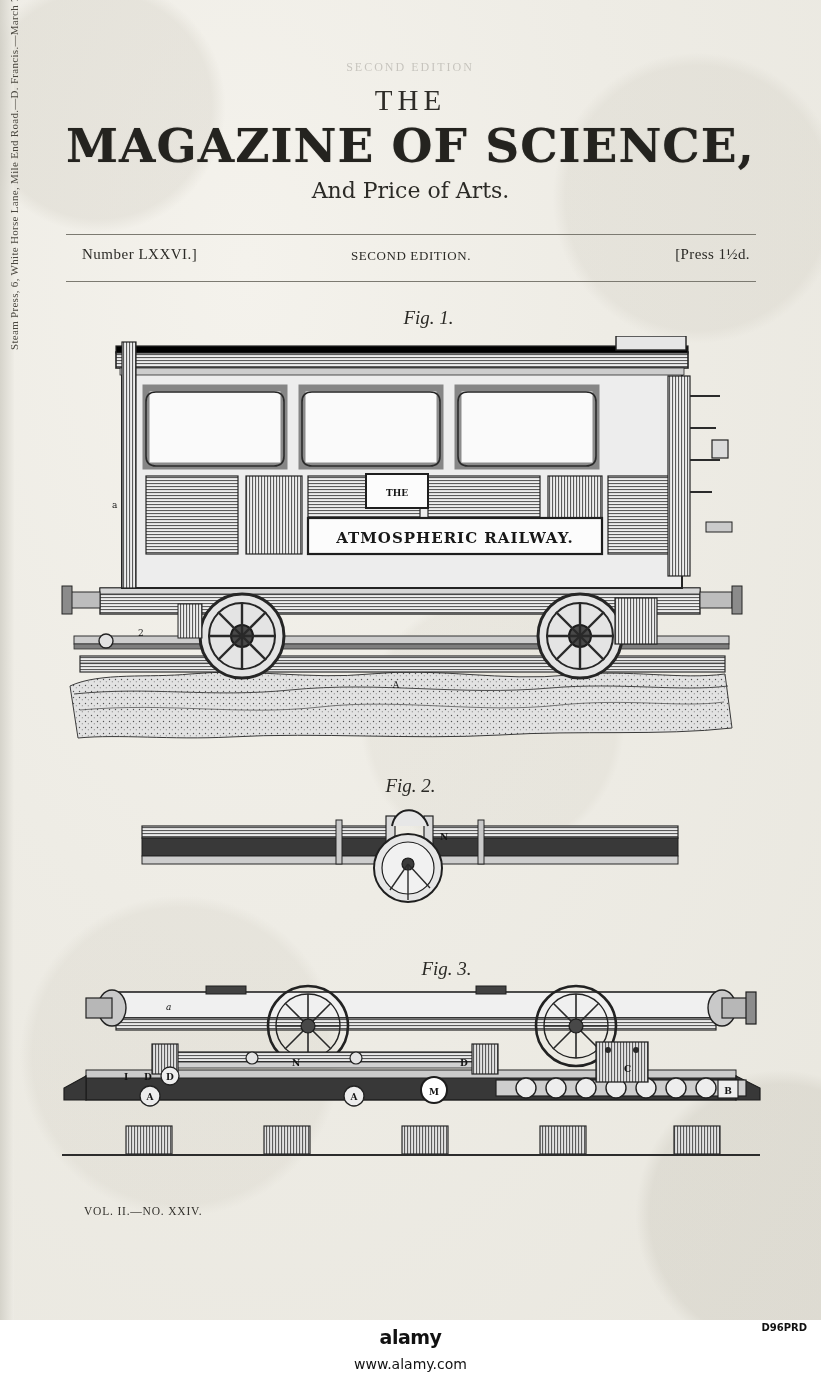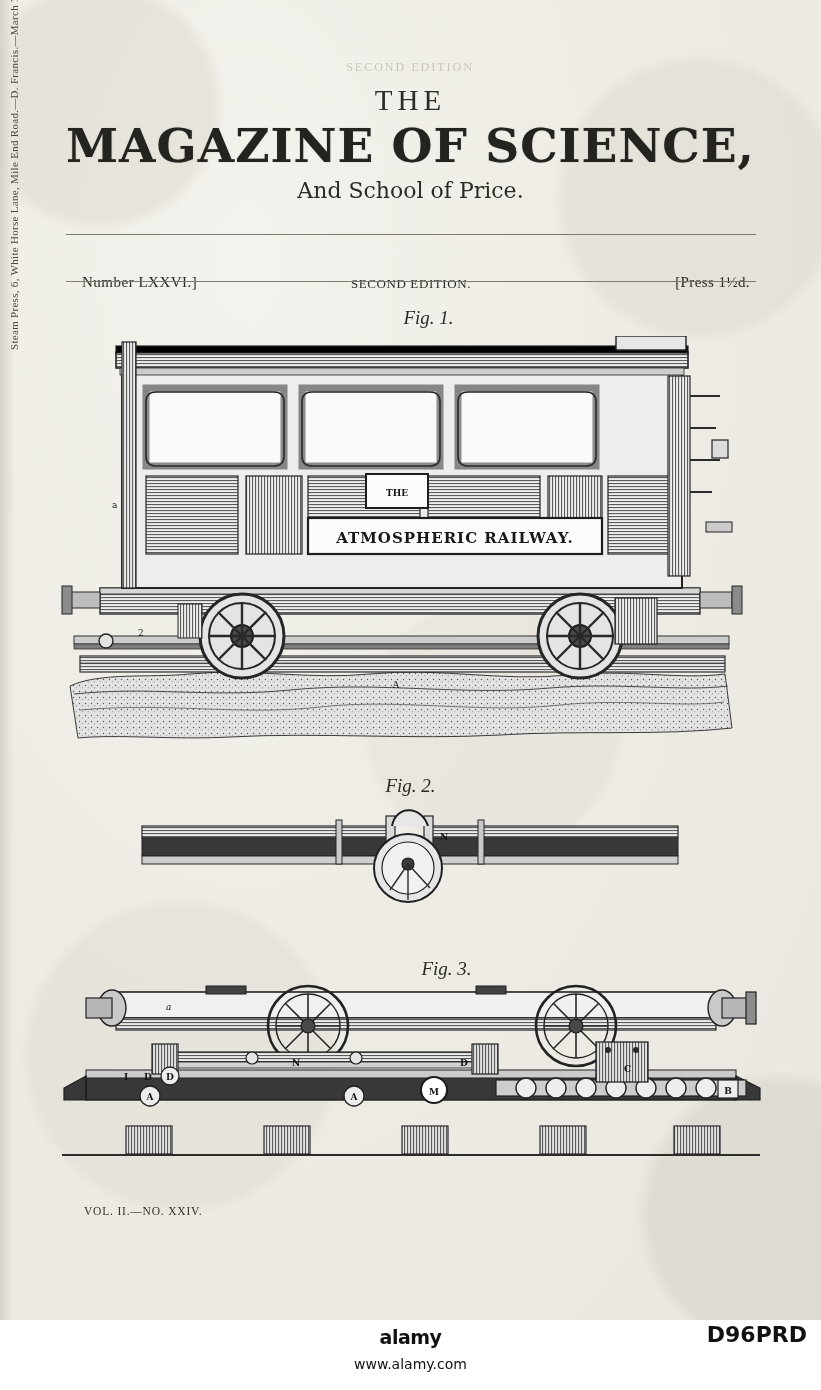--- a/index.html
+++ b/index.html
@@ -64,21 +64,20 @@
   .rule{
     position:absolute;left:66px;width:690px;height:0;
     border-top:1px solid #7c7a71;
   }
   .rule.r1{top:234px;}
   .rule.r2{top:281px;}
   .issuebar{
     position:absolute;left:66px;top:246px;width:690px;height:24px;
     color:#2c2b27;font-size:15px;
     font-family:"Liberation Serif", serif;
-    margin-top:28px;
   }
   .issuebar .num{position:absolute;left:16px;top:0;letter-spacing:.5px;}
   .issuebar .ed{position:absolute;left:0;top:2px;width:690px;text-align:center;font-size:13px;letter-spacing:.6px;}
   .issuebar .price{position:absolute;right:6px;top:0;letter-spacing:.4px;}
   
   .imprint{
     position:absolute;left:8px;top:350px;
     width:420px;
     transform:rotate(-90deg);
     transform-origin:0 0;
@@ -110,21 +109,21 @@
   .fbar{
     position:absolute;left:0;top:1322px;width:821px;height:30px;
     display:flex;align-items:center;justify-content:center;gap:6px;
   }
   .alamy-logo{
     display:inline-block;font-family:"DejaVu Sans", sans-serif;
     font-size:19px;font-weight:bold;color:#111;letter-spacing:-.5px;
   }
   .fcode{
     position:absolute;right:14px;top:1322px;
-    font-family:"DejaVu Sans", sans-serif;font-size:22px;font-weight:bold;color:#111;
+    font-family:"DejaVu Sans", sans-serif;font-size:10px;font-weight:bold;color:#111;
   }
   .furl{
     position:absolute;left:0;top:1356px;width:821px;text-align:center;
     font-family:"DejaVu Sans", sans-serif;font-size:14px;color:#111;
   }
   
   .lbl{
     font-family:"DejaVu Serif", serif;font-size:9px;fill:#16150f;
   }
 </style>
@@ -133,21 +132,21 @@
 
 <div class="page">
 
   <div class="scan">
     <div class="leftedge"></div>
 
     <div class="masthead">
       <div class="ghost">SECOND EDITION</div>
       <div class="the">THE</div>
       <div class="title">MAGAZINE OF SCIENCE,</div>
-      <div class="subtitle">And School of Price.</div>
+      <div class="subtitle">And Price of Arts.</div>
 
       <div class="rule r1"></div>
       <div class="issuebar">
         <span class="num caps">Number LXXVI.]</span>
         <span class="ed caps">SECOND EDITION.</span>
         <span class="price caps">[Press 1½d.</span>
       </div>
       <div class="rule r2"></div>
     </div>
 

